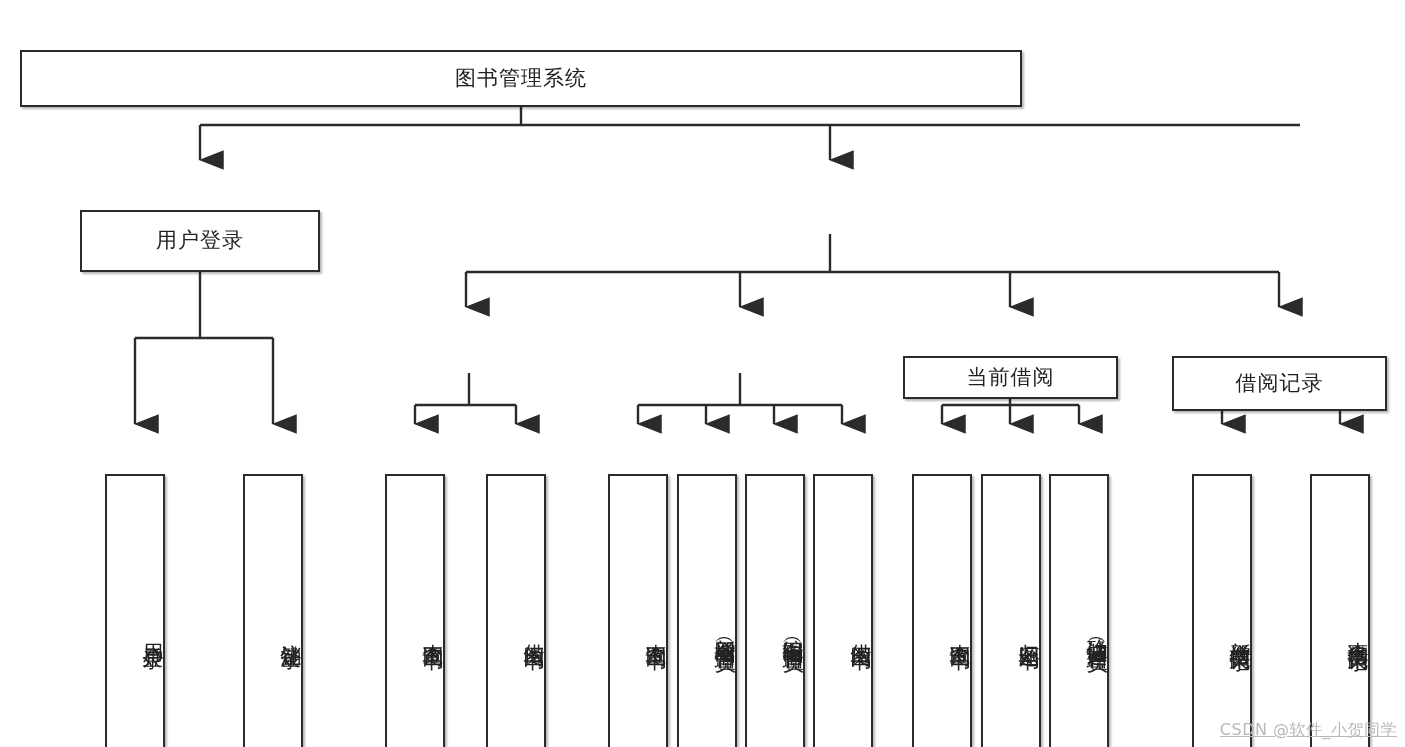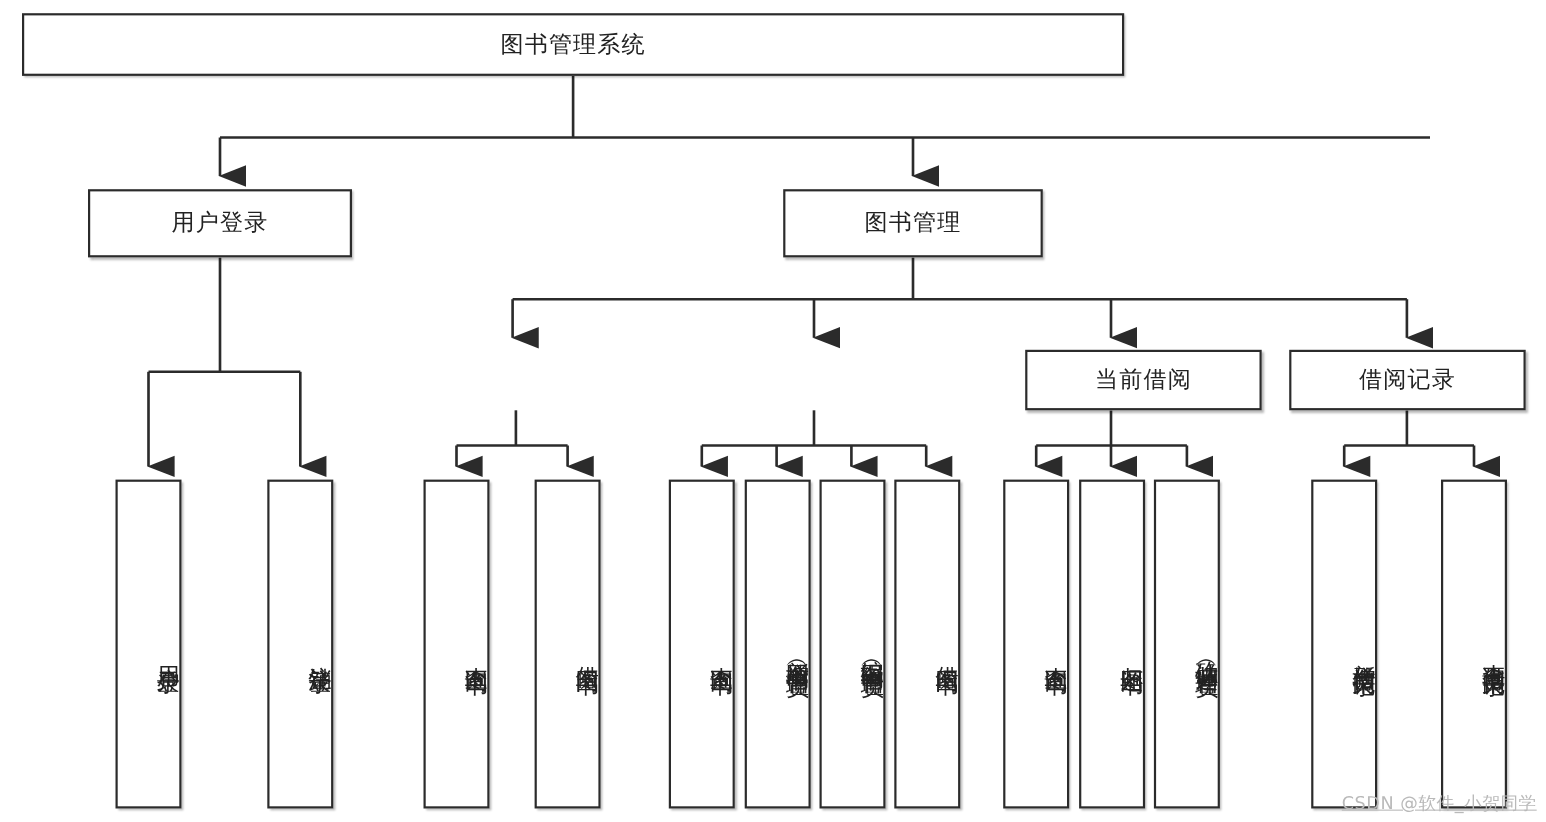--- a/index.html
+++ b/index.html
@@ -28,20 +28,21 @@
   .node {
     position: absolute;
     box-sizing: border-box;
     background: #ffffff;
     border: 2px solid #2b2b2b;
     box-shadow: 2px 2px 2px rgba(0,0,0,0.28);
     display: flex;
     align-items: center;
     justify-content: center;
     color: #222222;
+    margin-top: 38px;
   }
   .node.horiz {
     font-size: 21px;
     line-height: 1.1;
     letter-spacing: 1px;
     white-space: nowrap;
   }
   .node.vert {
     writing-mode: vertical-rl;
     text-orientation: upright;
@@ -129,25 +130,24 @@
       <path d="M1222,405 L1340,405"></path>
       <path d="M1222,405 L1222,424" marker-end="url(#arrow)"></path>
       <path d="M1340,405 L1340,424" marker-end="url(#arrow)"></path>
     </g>
   </svg>
 
   <div class="node horiz" style="left:20px; top:12px; width:1002px; height:57px;">图书管理系统</div>
 
   <div class="node horiz" style="left:80px; top:172px; width:240px; height:62px;">用户登录</div>
 
-  <div class="node horiz" style="left:712px; top:172px; width:236px; height:62px;">图书管理</div>
 
 
 
-  <div class="node horiz" style="left:932px; top:318px; width:215px; height:55px;">当前借阅</div>
+  <div class="node horiz" style="left:903px; top:318px; width:215px; height:43px;">当前借阅</div>
 
   <div class="node horiz" style="left:1172px; top:318px; width:215px; height:55px;">借阅记录</div>
 
   <div class="node vert" style="left:105px; top:436px; width:60px; height:299px;">用户登录</div>
 
   <div class="node vert" style="left:243px; top:436px; width:60px; height:299px;">注销登录</div>
 
   <div class="node vert" style="left:385px; top:436px; width:60px; height:299px;">查询图书</div>
 
   <div class="node vert" style="left:486px; top:436px; width:60px; height:299px;">借阅图书</div>

